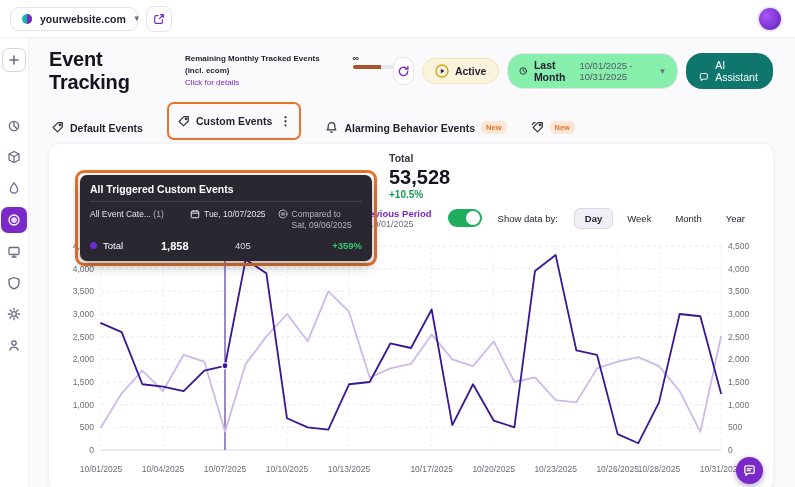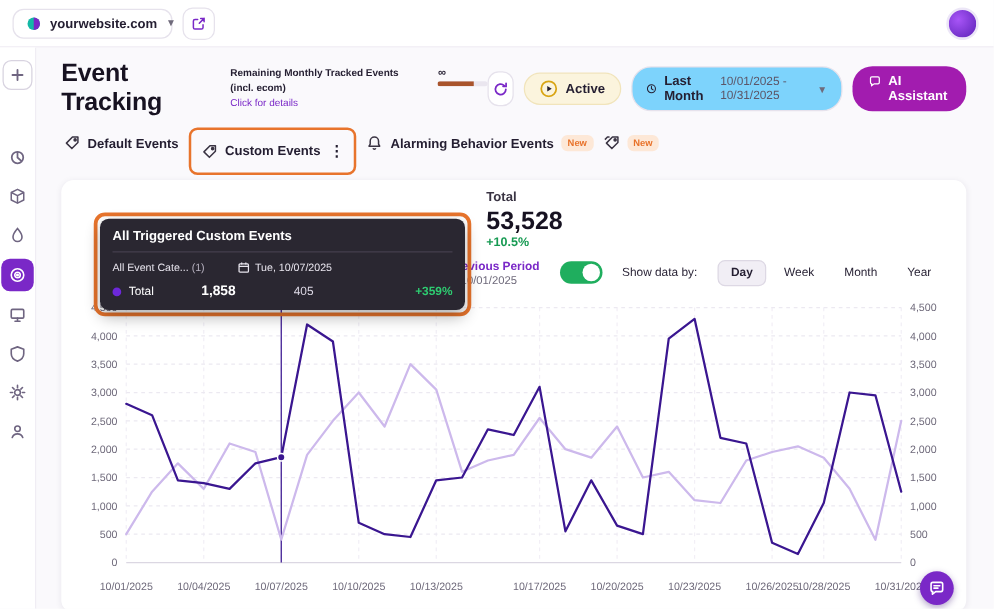--- a/index.html
+++ b/index.html
@@ -31,28 +31,28 @@
   .rem-label { font-size:8px; font-weight:bold; color:#241e31; }
   .rem-link { font-size:8px; color:#7a28c7; cursor:pointer; }
   .rem-meter { display:flex; flex-direction:column; align-items:flex-start; gap:2px; padding-top:1px; }
   .rem-inf { font-size:9px; font-weight:bold; color:#241e31; line-height:1; }
   .rem-bar { width:40px; height:4px; background:#eae6ef; border-radius:2px; overflow:hidden; }
   .rem-bar i { display:block; width:72%; height:100%; background:#a9542c; }
 
   .header-actions { margin-left:auto; display:flex; align-items:center; gap:8px; }
   .refresh-btn { width:28px; height:28px; border:1px solid #e6e2ec; border-radius:9px; background:#fff; display:grid; place-items:center; color:#7a28c7; cursor:pointer; }
   .active-pill { display:flex; align-items:center; gap:6px; background:#fbf4dd; border:1px solid #f1e4bb; border-radius:16px; padding:5px 12px; font-size:10.5px; font-weight:bold; cursor:pointer; }
-  .period-pill { display:flex; align-items:center; gap:6px; background:#7dd3fc; border:1px solid #e6e2ec; border-radius:16px; padding:5px 11px; cursor:pointer; }
+  .period-pill { display:flex; align-items:center; gap:6px; background:#86efac; border:1px solid #e6e2ec; border-radius:16px; padding:5px 11px; cursor:pointer; }
   .period-pill .p-label { font-size:10.5px; font-weight:bold; }
   .period-pill .p-range { font-size:9.5px; color:#5c5668; }
   .period-pill .chev { font-size:8px; color:#6f6a7b; }
-  .ai-btn { display:flex; align-items:flex-start; gap:6px; background:#a21caf; color:#fff; border-radius:16px; padding:6px 13px; font-size:10.5px; font-weight:bold; cursor:pointer; }
-
-  
-  .tabs-row { margin-top:14px; display:flex; align-items:flex-start; gap:8px; padding-left:2px; }
+  .ai-btn { display:flex; align-items:flex-end; gap:6px; background:#0f766e; color:#fff; border-radius:16px; padding:6px 13px; font-size:10.5px; font-weight:normal; cursor:pointer; }
+
+  
+  .tabs-row { margin-top:14px; display:flex; align-items:flex-end; gap:24px; padding-left:2px; }
   .tab { display:flex; align-items:center; gap:6px; font-size:10.5px; font-weight:bold; color:#241e31; cursor:pointer; }
   .tab .t-icon { color:#3a3443; display:grid; place-items:center; }
   .tab-annotate { border:2px solid #e8742c; border-radius:7px; padding:10px 8px; display:flex; align-items:center; gap:7px; margin:-6px 0; }
   .kebab { font-size:12px; font-weight:bold; color:#241e31; cursor:pointer; }
   .badge-new { background:#fde8d7; color:#e8722a; font-size:7.5px; font-weight:bold; padding:2px 5px; border-radius:5px; }
 
   
   .card { margin-top:10px; background:#fff; border-radius:10px; box-shadow:0 1px 5px rgba(40,30,70,.08); padding:8px 6px 2px; position:relative; height:346px; }
   .summary { margin-left:334px; line-height:1.2; }
   .sum-label { font-size:10.5px; font-weight:bold; color:#3a3443; }
@@ -364,20 +364,27 @@
             <span class="tt-cat">
               <span>All Event Cate...</span> <span class="cnt">(1)</span>
             </span>
             <span class="tt-date">
               <svg class="ic" width="10" height="10" viewBox="0 0 12 12" fill="none" stroke="#e8e5ee" stroke-width="1.2">
                   <rect x="1.5" y="2.5" width="9" height="8" rx="1"></rect>
                   <path d="M1.5 5h9M4 1.2v2M8 1.2v2"></path>
                 </svg>
               <span>Tue, 10/07/2025</span>
             </span>
+            <span class="tt-cmp">
+              <svg class="ic" width="10" height="10" viewBox="0 0 12 12" fill="none" stroke="#b9b4c2" stroke-width="1.2" stroke-linecap="round">
+                  <circle cx="6" cy="6" r="4.8"></circle>
+                  <path d="M4 5h4M4 7h4"></path>
+                </svg>
+              <span><span>Compared to</span><br><span>Sat, 09/06/2025</span></span>
+            </span>
           </div>
           <div class="tt-row3">
             <span class="tt-dot"></span>
             <span class="tt-series">Total</span>
             <span class="tt-value">1,858</span>
             <span class="tt-cmpval">405</span>
             <span class="tt-change">+359%</span>
           </div>
         </div>
       </div>

